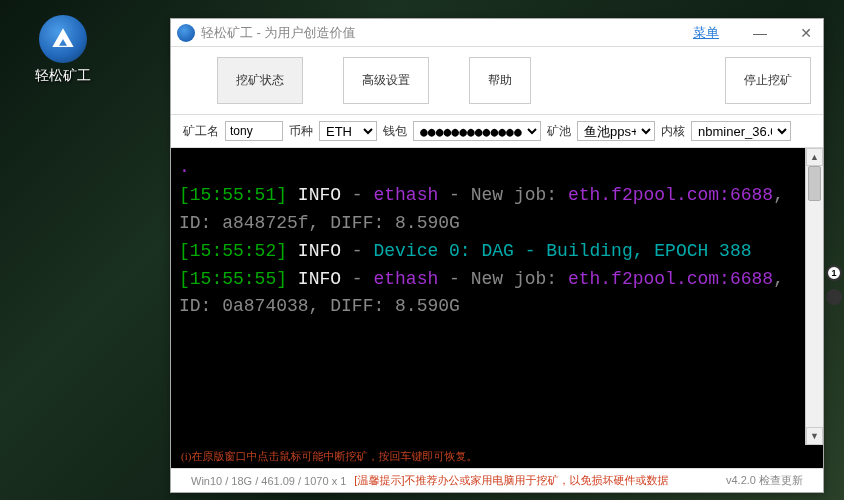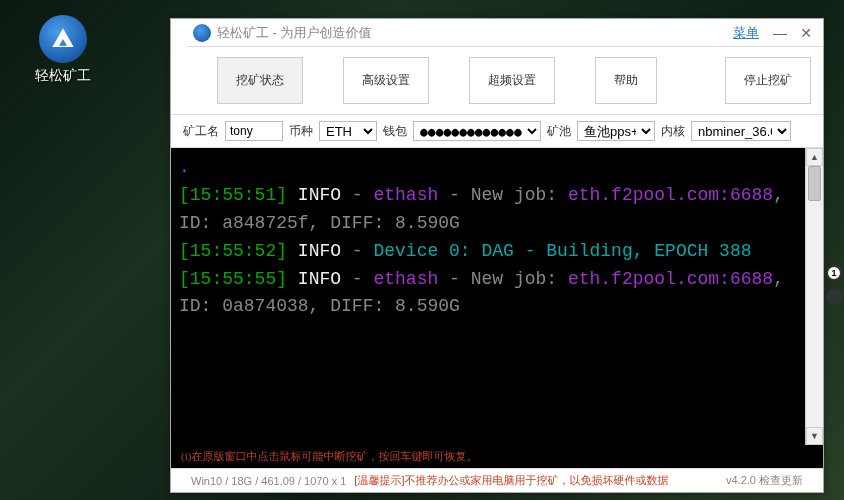--- a/index.html
+++ b/index.html
@@ -3,24 +3,24 @@
 <meta charset="utf-8">
 <style>
 * { margin: 0; padding: 0; box-sizing: border-box; }
 body { font-family: "Microsoft YaHei", sans-serif; width: 844px; height: 500px; background: #000; overflow: hidden; position: relative; }
 .desktop-bg { position: absolute; top: 0; left: 0; width: 844px; height: 500px; background: linear-gradient(135deg, #0a1810 0%, #1a3020 30%, #0f2015 60%, #2a4028 100%); }
 .desktop-icon { position: absolute; top: 15px; left: 18px; width: 90px; text-align: center; color: #fff; cursor: pointer; }
 .desktop-icon-img { width: 48px; height: 48px; margin: 0 auto 4px; background: radial-gradient(circle at 40% 35%, #4a9ce8 0%, #2166b8 60%, #0d3a6a 100%); border-radius: 50%; position: relative; display: flex; align-items: center; justify-content: center; }
 .desktop-icon-img svg { width: 32px; height: 32px; }
 .desktop-icon-label { font-size: 14px; text-shadow: 1px 1px 2px #000; }
 .window { position: absolute; top: 18px; left: 170px; width: 654px; height: 475px; background: #fff; border: 1px solid #aaa; display: flex; flex-direction: column; box-shadow: 0 2px 8px rgba(0,0,0,.3); }
-.titlebar { height: 28px; display: flex; align-items: center; padding: 0 6px; border-bottom: 1px solid #ddd; margin-left: 16px; }
+.titlebar { height: 28px; display: flex; align-items: center; padding: 0 6px; border-bottom: 1px solid #ddd; }
 .titlebar-icon { width: 18px; height: 18px; background: radial-gradient(circle at 40% 35%, #4a9ce8 0%, #2166b8 70%); border-radius: 50%; margin-right: 6px; }
 .titlebar-text { flex: 1; font-size: 13px; color: #888; }
-.titlebar-controls { display: flex; align-items: center; gap: 4px; }
+.titlebar-controls { display: flex; align-items: center; gap: 24px; }
 .menu-link { color: #2a7dd6; font-size: 13px; text-decoration: underline; cursor: pointer; margin-right: 6px; }
 .win-btn { width: 22px; height: 18px; display: flex; align-items: center; justify-content: center; font-size: 14px; color: #666; cursor: pointer; }
 .toolbar { display: flex; padding: 10px 12px; gap: 6px; border-bottom: 1px solid #ddd; }
 .toolbar-btn { padding: 14px 18px; border: 1px solid #ccc; background: #fff; font-size: 12px; cursor: pointer; color: #333; margin-left: 34px; }
 .toolbar-btn.active { background: #f0f0f0; }
 .toolbar-spacer { flex: 1; }
 .config-row { display: flex; align-items: center; padding: 6px 12px; gap: 6px; font-size: 12px; color: #333; border-bottom: 1px solid #ddd; }
 .config-label { white-space: nowrap; }
 .config-input { border: 1px solid #bbb; padding: 2px 4px; font-size: 12px; height: 20px; }
 .config-select { border: 1px solid #bbb; padding: 1px 2px; font-size: 13px; height: 20px; background: #fff; }
@@ -75,21 +75,20 @@
     <div class="titlebar-controls">
       <span class="menu-link">菜单</span>
       <span class="win-btn">—</span>
       <span class="win-btn">✕</span>
     </div>
   </div>
 
   <div class="toolbar">
     <button class="toolbar-btn active">挖矿状态</button>
     <button class="toolbar-btn">高级设置</button>
-    <button class="toolbar-btn">超频设置</button>
     <button class="toolbar-btn">帮助</button>
     <div class="toolbar-spacer"></div>
     <button class="toolbar-btn">停止挖矿</button>
   </div>
 
   <div class="config-row">
     <span class="config-label">矿工名</span>
     <input class="config-input" style="width: 58px;" value="tony">
     <span class="config-label">币种</span>
     <select class="config-select" style="width:58px"><option>ETH</option></select>

